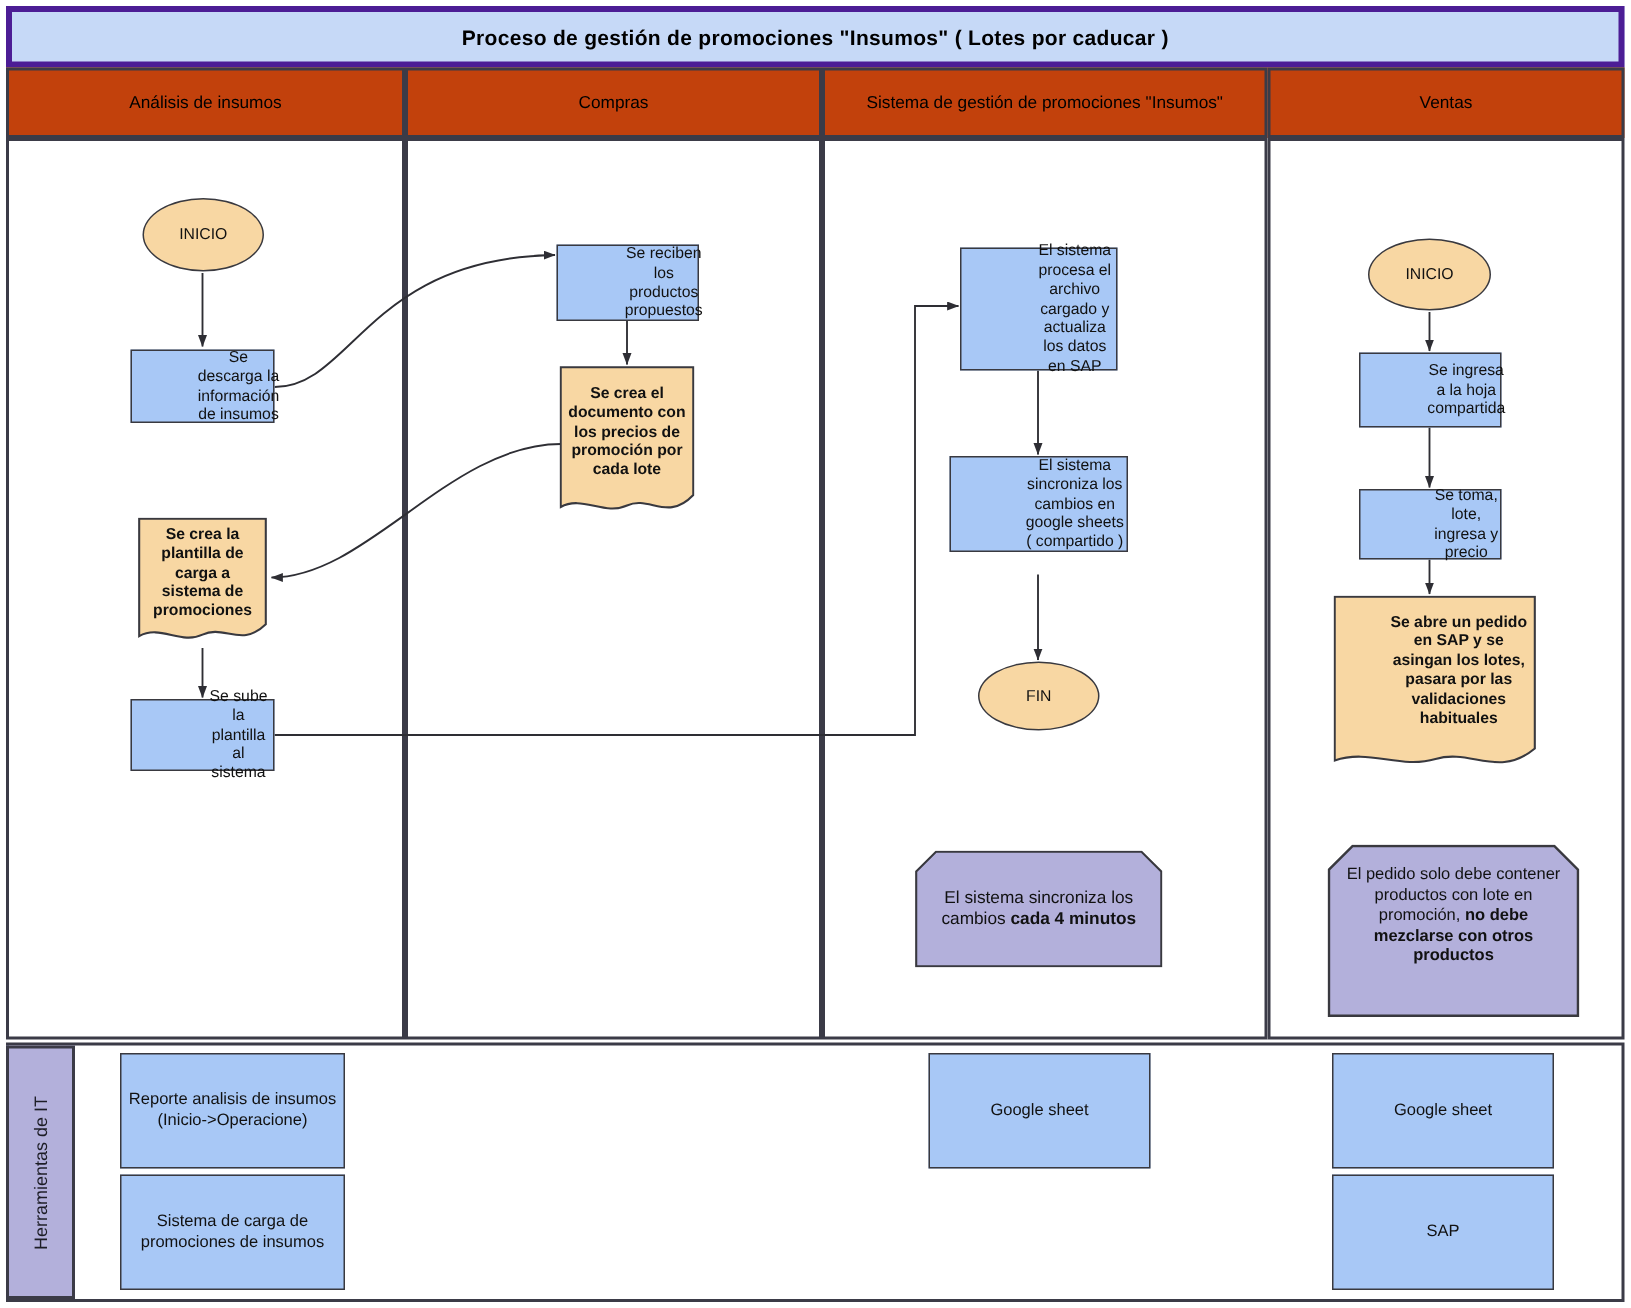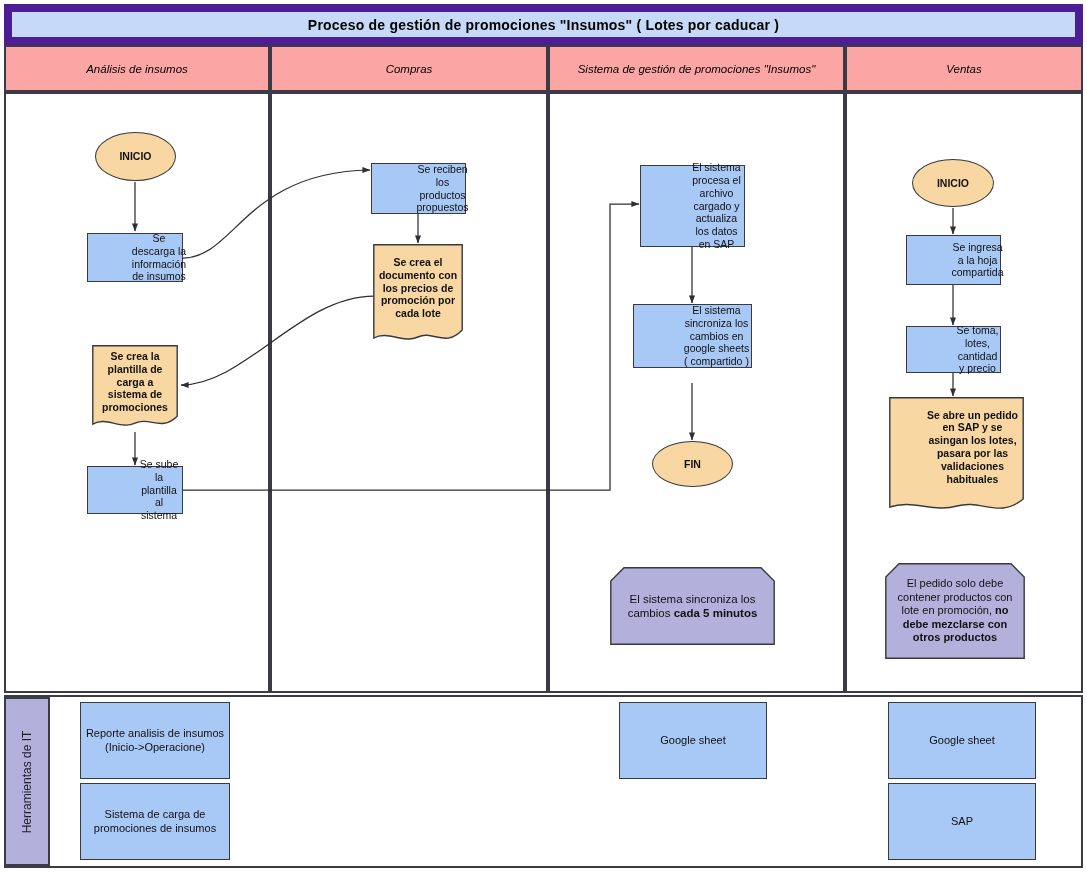--- a/index.html
+++ b/index.html
@@ -1,28 +1,28 @@
 <!DOCTYPE html>
 <html><head>
 <meta charset="utf-8">
 <style>
   html,body{margin:0;padding:0;background:#ffffff;}
   body{font-family:"Liberation Sans","DejaVu Sans",sans-serif;}
   #canvas{position:relative;width:1087px;height:872px;background:#ffffff;overflow:hidden;}
   .title-bar{
     position:absolute;left:4px;top:4px;width:1079px;height:41px;
-    background:#c6d9f7;border:8px solid #4c1d95;box-sizing:border-box;
+    background:#c6d9f7;border:4px solid #4c1d95;box-sizing:border-box;
     display:flex;align-items:center;justify-content:center;
     font-size:14px;font-weight:bold;color:#000;letter-spacing:.2px;
   }
   .lane-head{
     position:absolute;top:45px;height:47px;
-    background:#fca5a5;border:2px solid #3b3b47;box-sizing:border-box;
+    background:#c2410c;border:2px solid #3b3b47;box-sizing:border-box;
     display:flex;align-items:center;justify-content:center;
-    font-size:11.5px;color:#000;text-align:center;font-style:italic;
+    font-size:11.5px;color:#000;text-align:center;
   }
   .lane-body{
     position:absolute;top:92px;height:601px;
     border:2px solid #3b3b47;box-sizing:border-box;background:#ffffff;
   }
 
   
   .it-section{
     position:absolute;left:4px;top:695px;width:1079px;height:173px;
     border:2px solid #3b3b47;box-sizing:border-box;background:#fff;
@@ -34,21 +34,21 @@
   }
   .it-label span{
     transform:rotate(-90deg);white-space:nowrap;font-size:12px;color:#1d1d26;
   }
 
   
   .shape{position:absolute;box-sizing:border-box;display:flex;align-items:center;
          justify-content:center;text-align:center;line-height:1.22;color:#111;}
   .proc{background:#a8c8f6;border:1.4px solid #39393f;font-size:10.5px;padding-left:48px;}
   .term{background:#f8d7a3;border:1.4px solid #39393f;border-radius:50%;
-        font-size:10.5px;font-weight:bold;}
+        font-size:10.5px;font-weight:normal;}
   .doc{font-size:10.5px;font-weight:bold;color:#111;}
   .doc .doc-fill{position:absolute;inset:0;}
   .doc .doc-txt{position:relative;z-index:2;width:100%;padding:0 4px;box-sizing:border-box;}
   .note{font-size:11.5px;color:#111;}
   .note .note-fill{position:absolute;inset:0;}
   .note .note-txt{position:relative;z-index:2;width:100%;padding:0 8px;box-sizing:border-box;}
   .it-box{background:#a8c8f6;border:1.4px solid #39393f;font-size:11px;}
 
   svg.edges{position:absolute;left:0;top:0;width:1087px;height:872px;
             pointer-events:none;overflow:visible;}
@@ -129,38 +129,38 @@
 
   <div class="shape proc" style="left:633px;top:304px;width:119px;height:64px;">El sistema sincroniza los cambios en google sheets ( compartido )</div>
 
   <div class="shape term" style="left:652px;top:441px;width:81px;height:46px;">FIN</div>
 
   <div class="shape note" style="left:610px;top:567px;width:165px;height:78px;">
     <svg class="note-fill" viewBox="0 0 165 78" preserveAspectRatio="none">
       <path d="M0.8,14 L14,0.8 H151 L164.2,14 V77.2 H0.8 Z" fill="#b3b0db" stroke="#39393f" stroke-width="1.4"></path>
     </svg>
     <div class="note-txt">
-      <span>El sistema sincroniza los cambios </span><span class="bold">cada 5 minutos</span>
+      <span>El sistema sincroniza los cambios </span><span class="bold">cada 4 minutos</span>
     </div>
   </div>
 
   <div class="shape term" style="left:912px;top:159px;width:82px;height:48px;">INICIO</div>
 
   <div class="shape proc" style="left:906px;top:235px;width:95px;height:50px;">Se ingresa a la hoja compartida</div>
 
-  <div class="shape proc" style="left:906px;top:326px;width:95px;height:47px;">Se toma, lotes, cantidad y precio</div>
+  <div class="shape proc" style="left:906px;top:326px;width:95px;height:47px;">Se toma, lote, ingresa y precio</div>
 
   <div class="shape doc" style="left:889px;top:397px;width:135px;height:122px;font-size:10.5px;padding-left:32px;">
     <svg class="doc-fill" viewBox="0 0 135 122" preserveAspectRatio="none">
       <path d="M0.8,0.8 H134.2 V102 C110,122 92,102 68,109 C44,116 24,102 0.8,110 Z" fill="#f8d7a3" stroke="#39393f" stroke-width="1.4"></path>
     </svg>
     <div class="doc-txt" style="margin-bottom:22px;">Se abre un pedido en SAP y se asingan los lotes, pasara por las validaciones habituales</div>
   </div>
 
-  <div class="shape note" style="left:885px;top:563px;width:140px;height:96px;font-size:11px;">
+  <div class="shape note" style="left:885px;top:563px;width:168px;height:96px;font-size:11px;">
     <svg class="note-fill" viewBox="0 0 140 96" preserveAspectRatio="none">
       <path d="M0.8,14 L14,0.8 H126 L139.2,14 V95.2 H0.8 Z" fill="#b3b0db" stroke="#39393f" stroke-width="1.4"></path>
     </svg>
     <div class="note-txt">
       <span>El pedido solo debe contener productos con lote en promoción, </span><span class="bold">no debe mezclarse con otros productos</span>
     </div>
   </div>
 
   <div class="it-section"></div>
   <div class="it-label">

